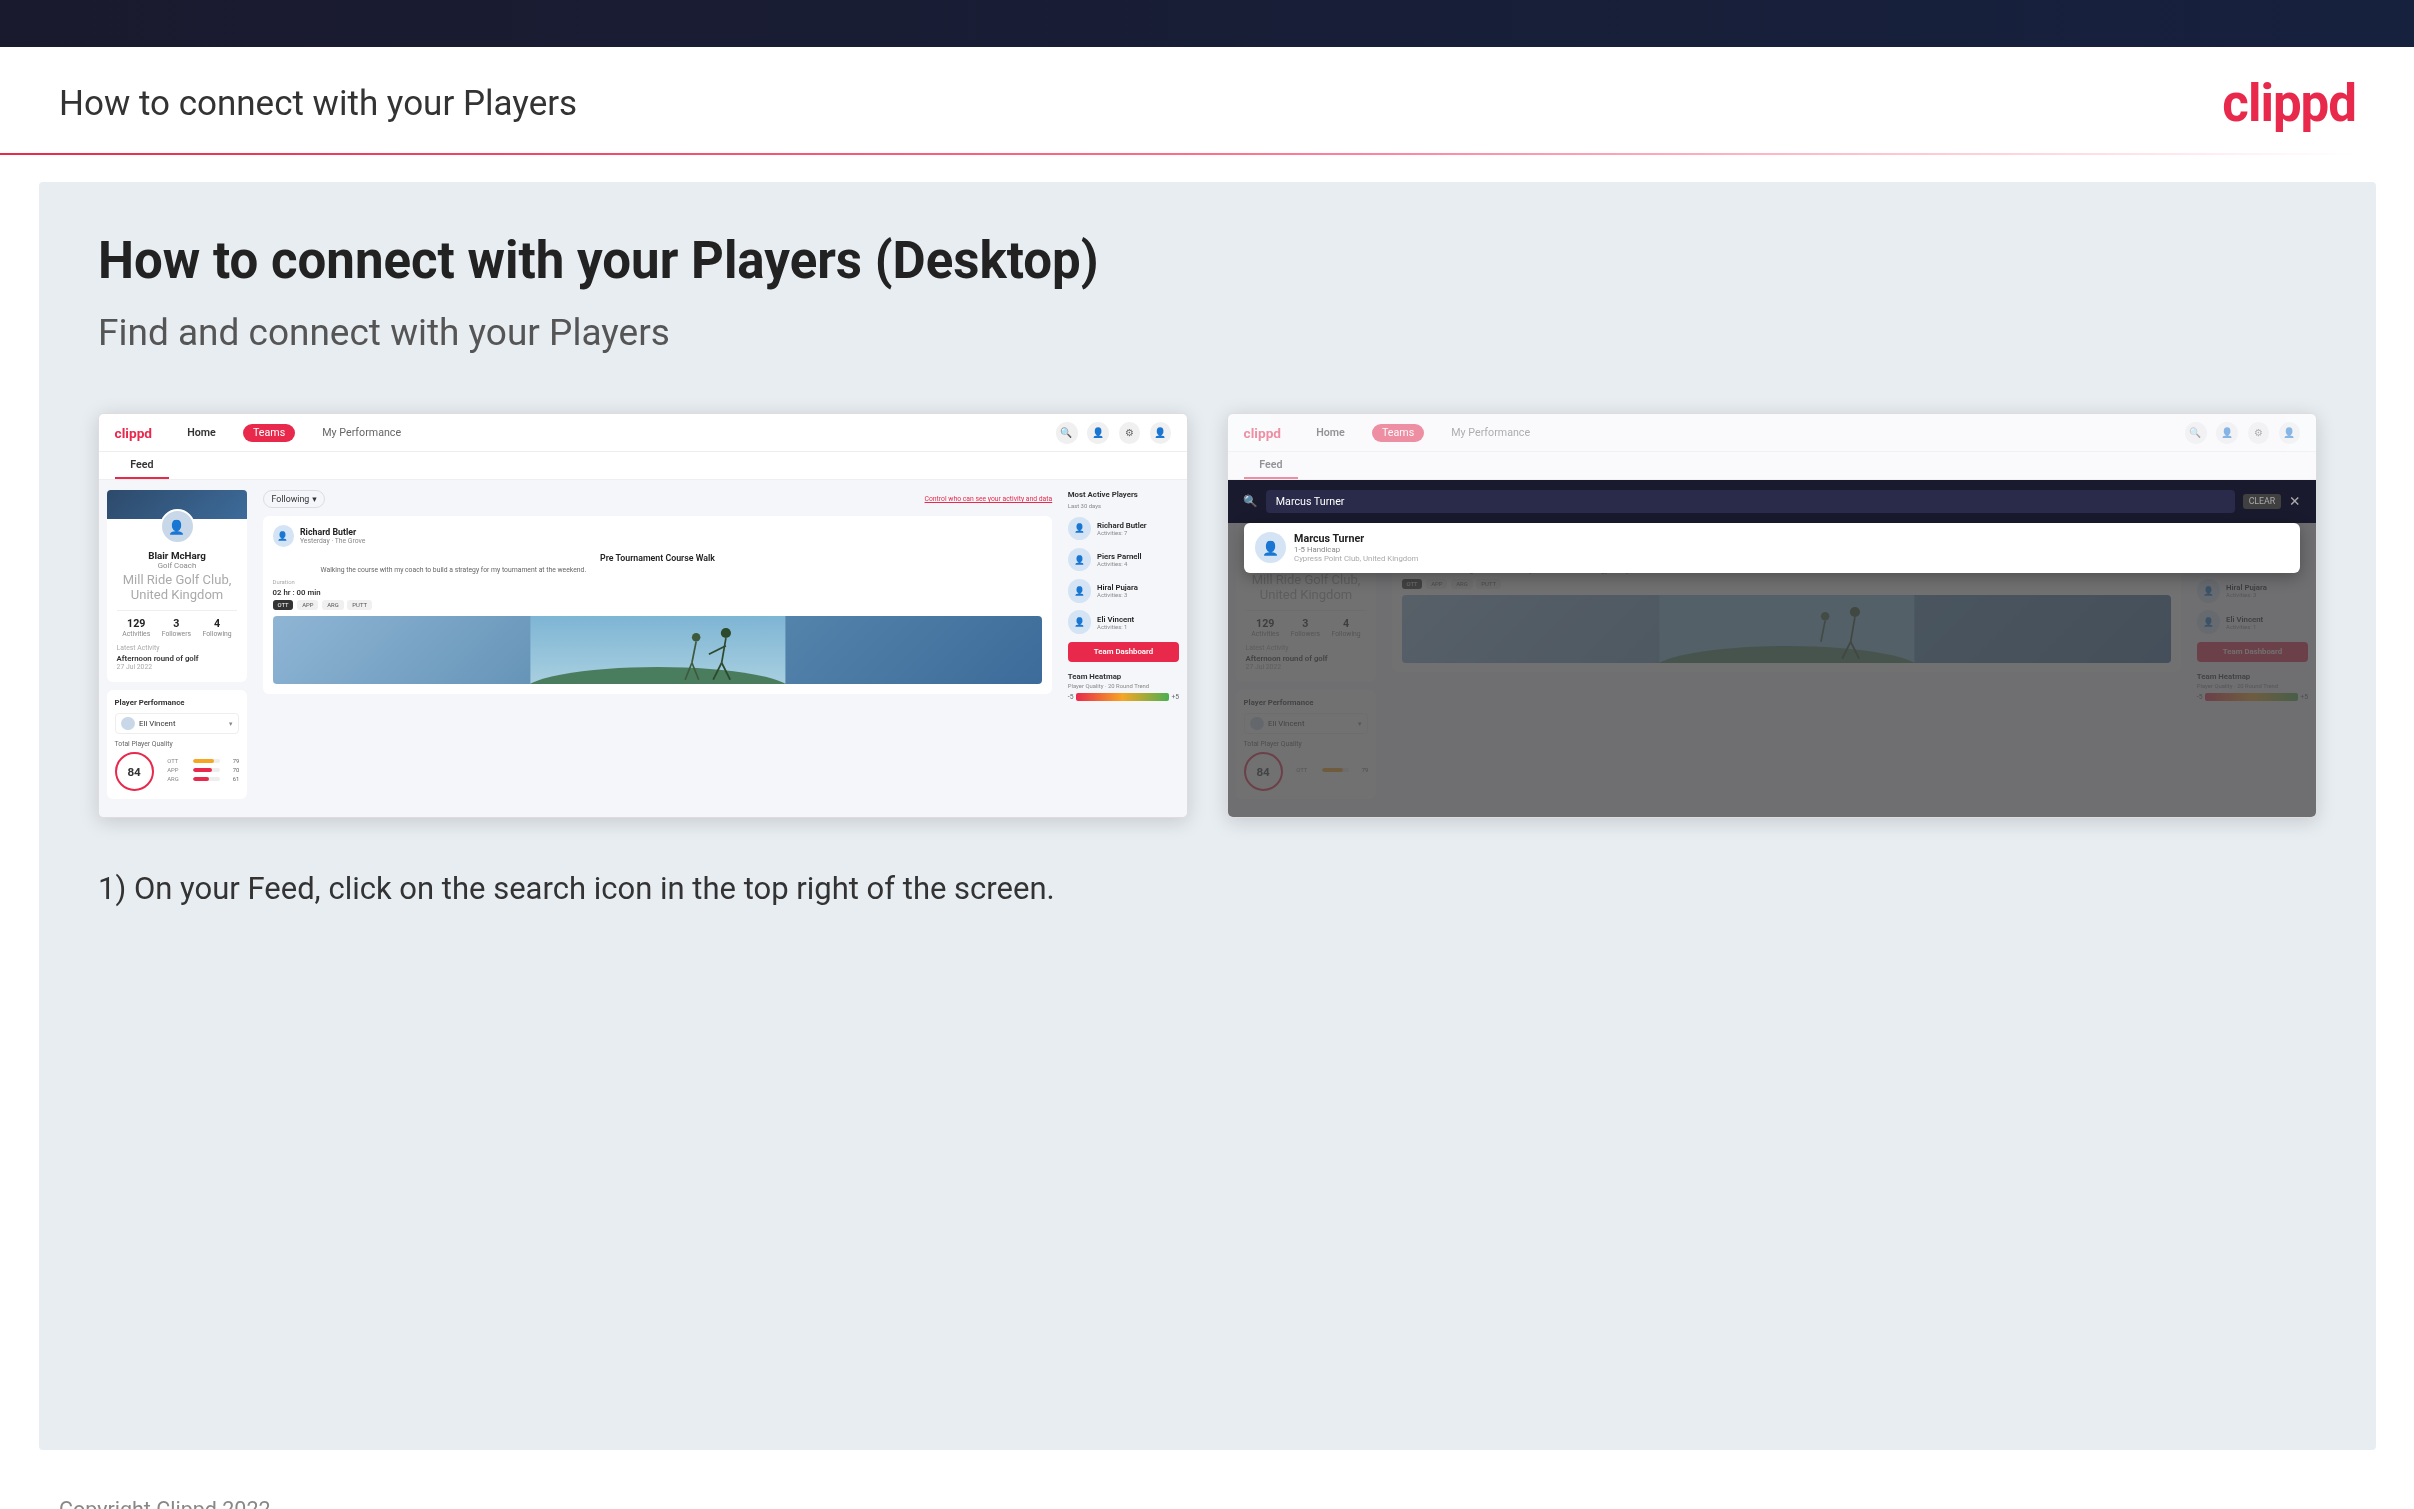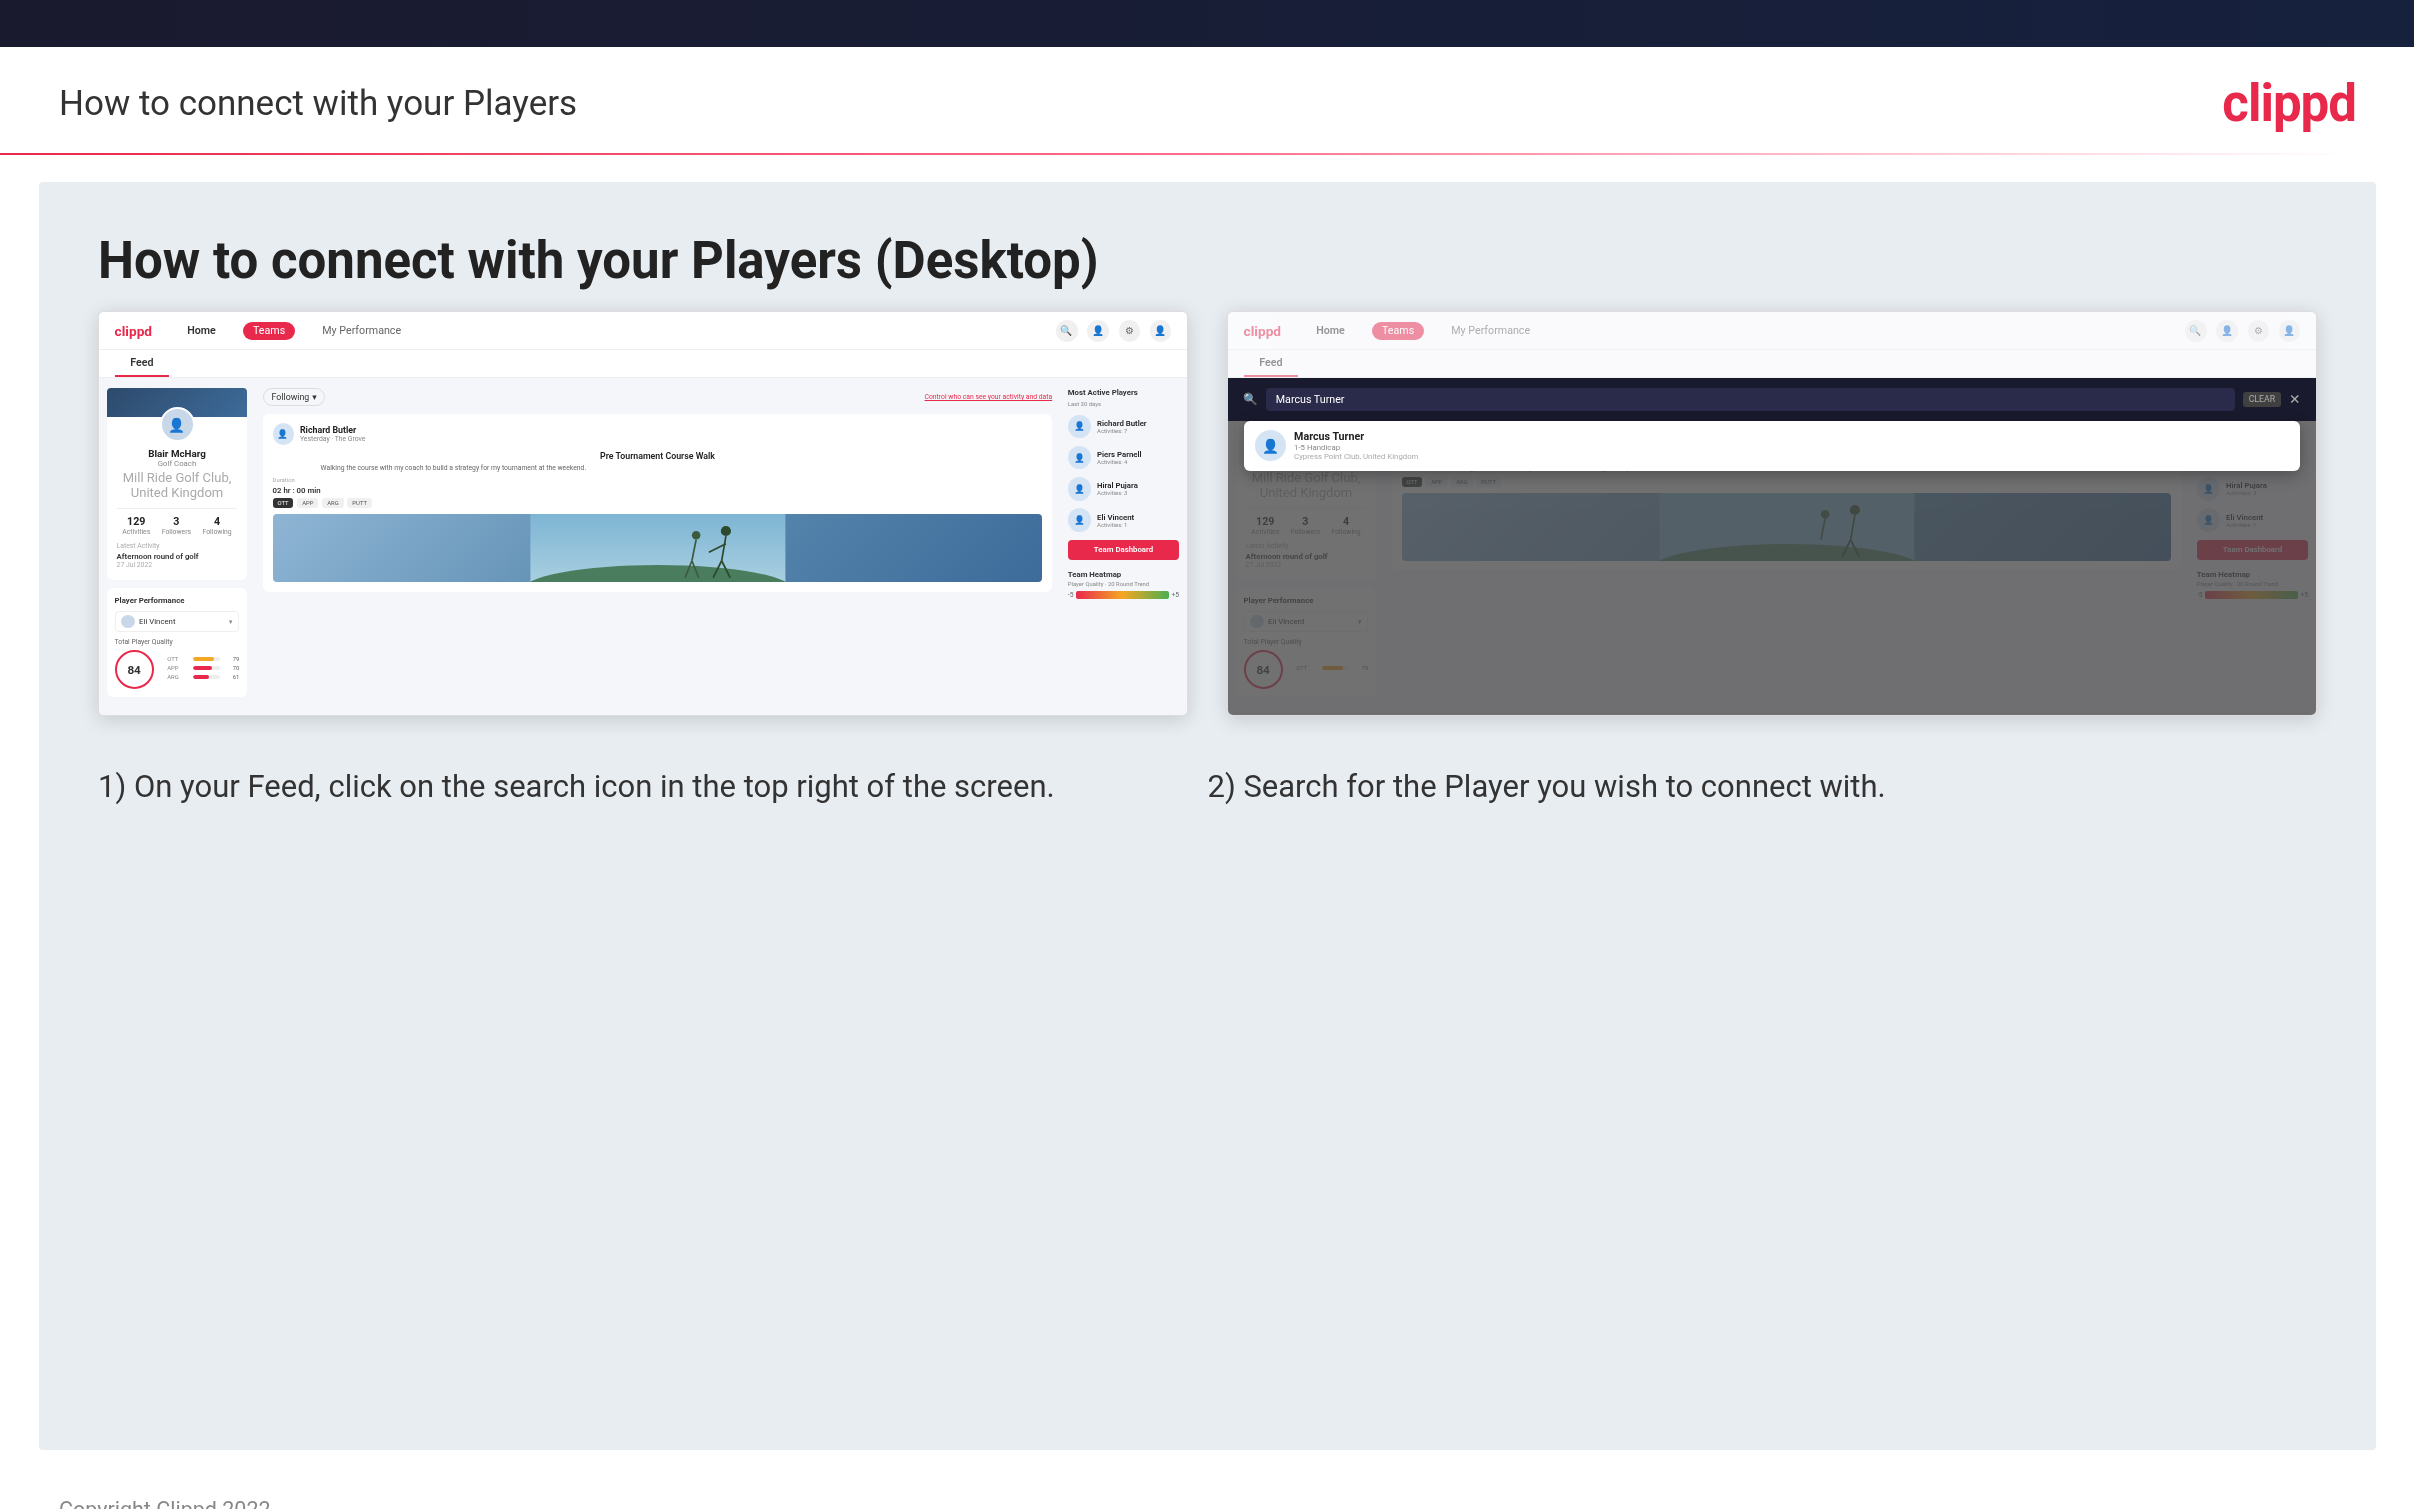--- a/index.html
+++ b/index.html
@@ -621,20 +621,21 @@
 
 <div class="header">
   <span class="header-title">How to connect with your Players</span>
   <span class="logo">clippd</span>
 </div>
 
 <div class="header-divider"></div>
 
 <div class="main-content">
   <div class="main-title">How to connect with your Players (Desktop)</div>
+  <div class="main-subtitle">Find and connect with your Players</div>
 
   <div class="screenshots-row">
 
     <div class="screenshot-container app-screenshot">
 
       <div class="app-nav">
         <span class="app-nav-logo">clippd</span>
         <span class="app-nav-link active">Home</span>
         <span class="app-nav-link teams">Teams</span>
         <span class="app-nav-link">My Performance</span>
@@ -993,20 +994,19 @@
               <div style="font-size:7.8px; color:#aaa;">Cypress Point Club, United Kingdom</div>
             </div>
           </div>
         </div>
       </div>
     </div>
   </div>
 
   <div class="step-row">
     <div class="step-desc">1) On your Feed, click on the search icon in the top right of the screen.</div>
-    <div class="step-desc">2) Search for the Player you wish to connect with.</div>
   </div>
 </div>
 
 <div class="footer">
   <span>Copyright Clippd 2022</span>
 </div>
 
 
 </body></html>

